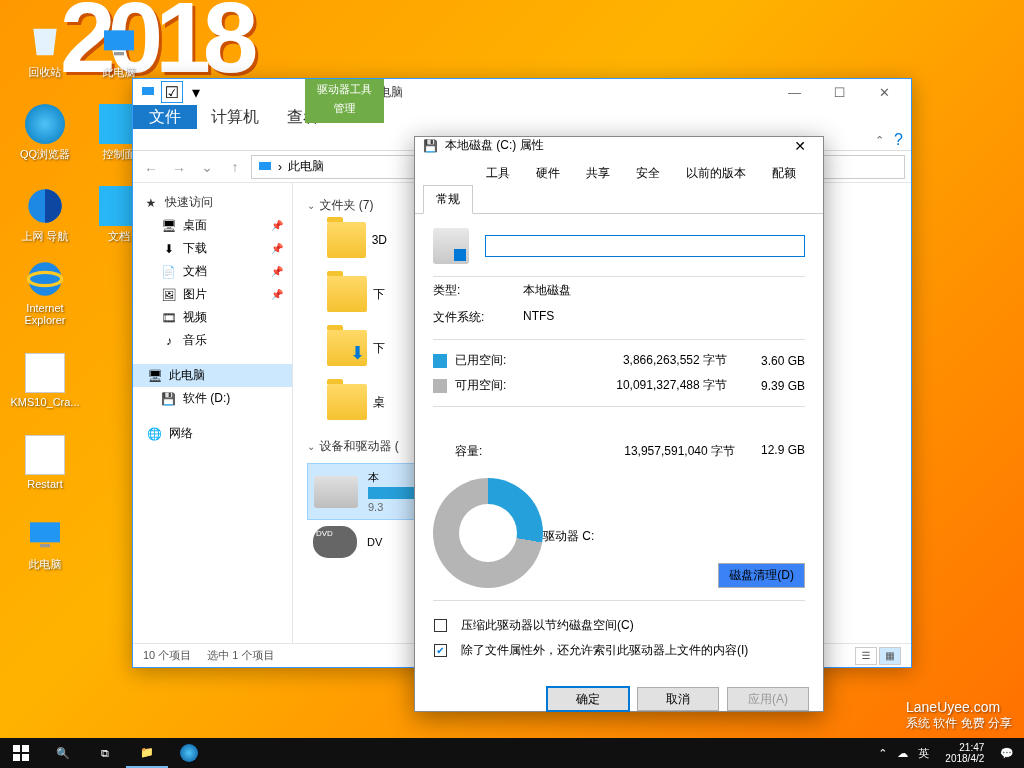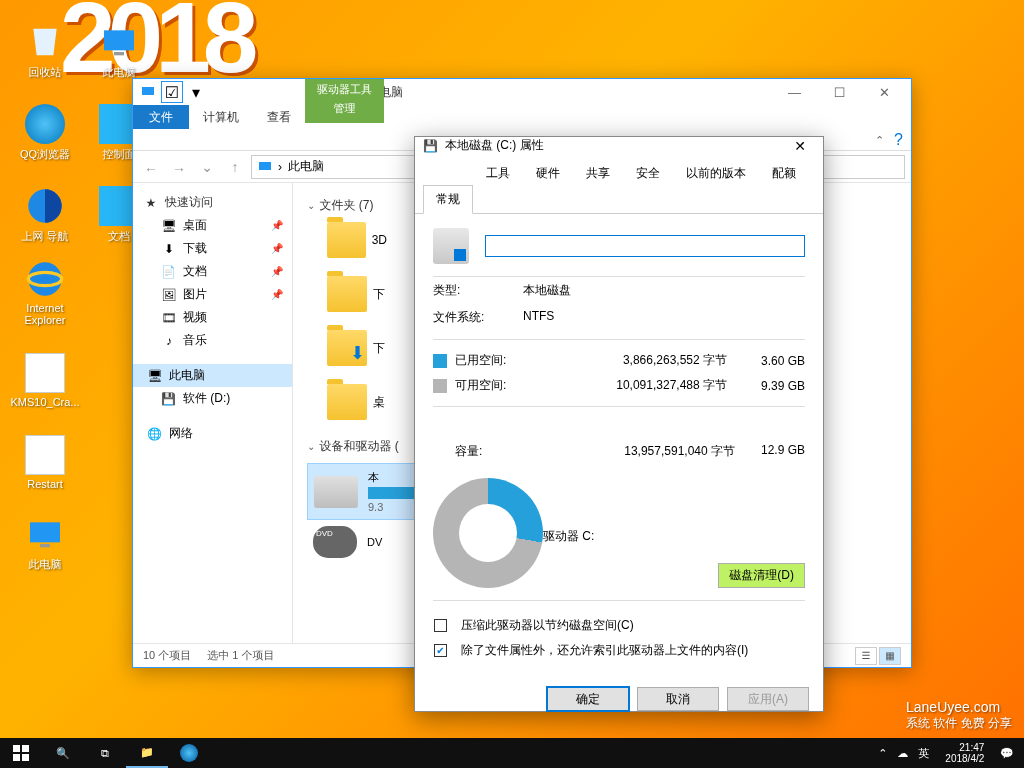--- a/index.html
+++ b/index.html
@@ -9,21 +9,21 @@
 .desktop-icons { position: absolute; left: 8px; top: 8px; display: grid; grid-template-columns: 74px 74px; gap: 10px 0; }
 .dicon { width: 74px; height: 72px; display: flex; flex-direction: column; align-items: center; justify-content: flex-end; cursor: pointer; color: #fff; font-size: 11px; text-shadow: 1px 1px 2px rgba(0,0,0,.6); text-align: center; }
 .dicon svg, .dicon .ico { width: 40px; height: 40px; margin-bottom: 3px; }
 .explorer { position: absolute; left: 132px; top: 78px; width: 780px; height: 590px; background: #fff; border: 1px solid #3399ff; box-shadow: 0 4px 20px rgba(0,0,0,.3); display: flex; flex-direction: column; }
 .titlebar { height: 26px; background: #fff; display: flex; align-items: center; padding: 0 4px; }
 .qat { display: flex; gap: 2px; align-items: center; }
 .qat-btn { width: 22px; height: 22px; display: flex; align-items: center; justify-content: center; cursor: pointer; }
 .title-text { flex: 1; text-align: left; font-size: 12px; color: #333; padding-left: 20px; }
 .win-btns { display: flex; }
 .win-btn { width: 45px; height: 26px; display: flex; align-items: center; justify-content: center; cursor: pointer; color: #666; font-size: 13px; }
-.ribbon-tabs { height: 24px; display: flex; align-items: stretch; background: #fff; font-size: 12px; }
+.ribbon-tabs { height: 24px; display: flex; align-items: stretch; background: #fff; font-size: 16px; }
 .file-tab { background: #1979ca; color: #fff; padding: 0 16px; display: flex; align-items: center; cursor: pointer; }
 .rtab { padding: 0 14px; display: flex; align-items: center; color: #333; cursor: pointer; }
 .ribbon-body { height: 22px; border-bottom: 1px solid #ddd; display: flex; justify-content: flex-end; align-items: center; padding-right: 8px; }
 .expand-btn { font-size: 11px; color: #666; cursor: pointer; transform: rotate(180deg); }
 .addr-bar { height: 32px; display: flex; align-items: center; gap: 4px; padding: 4px 6px; border-bottom: 1px solid #e5e5e5; }
 .nav-btn { width: 24px; height: 24px; display: flex; align-items: center; justify-content: center; color: #999; cursor: pointer; font-size: 14px; }
 .addr-field { flex: 1; height: 24px; border: 1px solid #ccc; display: flex; align-items: center; padding: 0 6px; font-size: 12px; gap: 6px; }
 .search-field { width: 180px; height: 24px; border: 1px solid #ccc; display: flex; align-items: center; padding: 0 6px; font-size: 12px; color: #999; }
 .explorer-body { flex: 1; display: flex; overflow: hidden; }
 .nav-pane { width: 160px; border-right: 1px solid #e5e5e5; padding: 8px 0; font-size: 12px; overflow-y: auto; }
@@ -71,21 +71,21 @@
 .space-row .k { width: 80px; }
 .space-row .bytes { flex: 1; text-align: right; }
 .space-row .gb { width: 70px; text-align: right; }
 .cap-row { display: flex; padding: 8px 0; margin-top: 28px; }
 .cap-row .k { width: 96px; padding-left: 22px; }
 .cap-row .bytes { flex: 1; text-align: right; }
 .cap-row .gb { width: 70px; text-align: right; }
 .donut-wrap { display: flex; flex-direction: row; align-items: center; padding: 10px 0 6px; position: relative; }
 .donut { width: 110px; height: 110px; border-radius: 50%; background: conic-gradient(#26a0da 0 100deg, #b5b5b5 100deg 360deg); display: flex; align-items: center; justify-content: center; }
 .donut::after { content: ""; width: 58px; height: 58px; background: #fff; border-radius: 50%; }
-.cleanup-btn { position: absolute; right: 0; bottom: 6px; padding: 3px 10px; border: 1px solid #adadad; background: #bef264; cursor: pointer; font-size: 12px; }
+.cleanup-btn { position: absolute; right: 0; bottom: 6px; padding: 3px 10px; border: 1px solid #adadad; background: #3b82f6; cursor: pointer; font-size: 12px; }
 .drive-label { margin-top: 6px; }
 .checks { border-top: 1px solid #ddd; padding-top: 12px; margin-top: 6px; }
 .chk-row { display: flex; align-items: center; gap: 14px; padding: 4px 1px; cursor: pointer; }
 .chk { width: 13px; height: 13px; border: 1px solid #333; display: flex; align-items: center; justify-content: center; font-size: 10px; color: #0078d7; }
 .props-btns { display: flex; justify-content: flex-end; gap: 8px; padding: 10px 14px; }
 .pbtn { width: 82px; height: 24px; border: 1px solid #adadad; background: #e1e1e1; cursor: pointer; font-size: 12px; }
 .pbtn.primary { border: 1px solid #0078d7; outline: 1px solid #0078d7; }
 .pbtn:disabled { color: #999; }
 
 .taskbar { position: absolute; left: 0; right: 0; bottom: 0; height: 30px; background: #101010; display: flex; align-items: center; color: #fff; font-size: 11px; }

